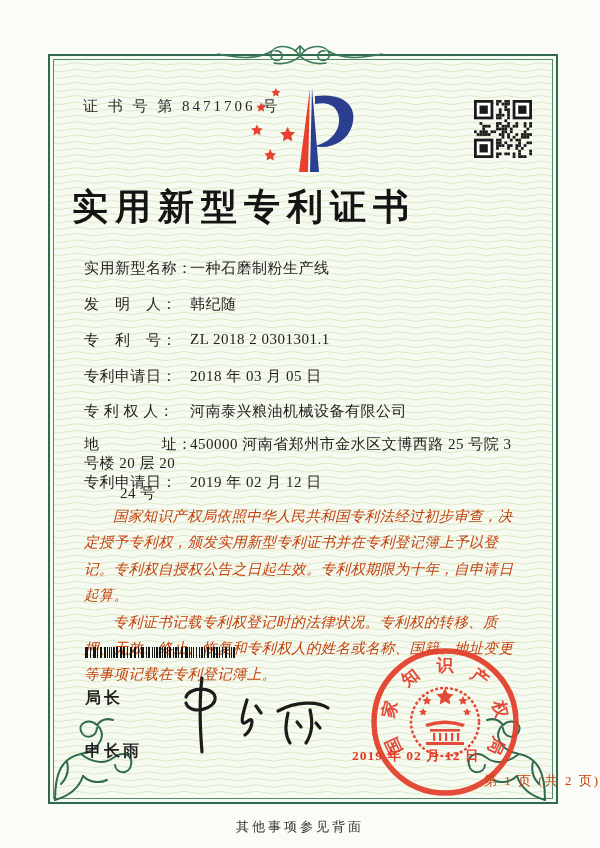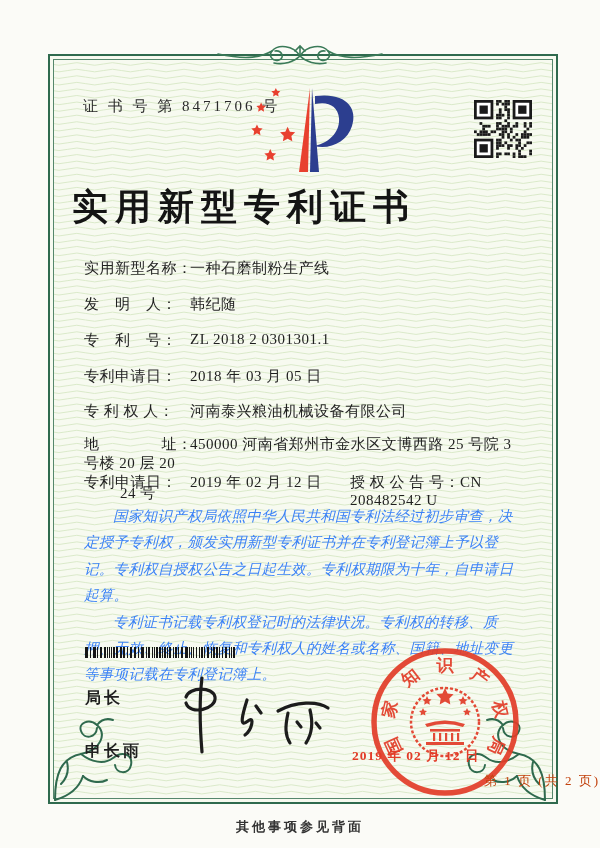--- a/index.html
+++ b/index.html
@@ -30,40 +30,40 @@
   }
   
   .field-row{position:absolute;left:84px;width:436px;font-size:15px;letter-spacing:.5px;}
   .field-label{display:inline-block;width:106px;white-space:pre;vertical-align:top;}
   .field-value{letter-spacing:.5px;}
   .addr-line2{position:absolute;left:36px;top:21px;margin-top:28px;}
   .pair2{position:absolute;left:266px;top:0;}
   
   .paragraphs{
     position:absolute;left:84px;top:503px;width:434px;
-    font-size:14.5px;font-style:italic;line-height:1.82;letter-spacing:.3px;color:#3b82f6;
+    font-size:14.5px;font-style:italic;line-height:1.82;letter-spacing:.3px;color:#c2410c;
   }
   .paragraphs p{margin:0;text-indent:2em;}
   
   .barcode{position:absolute;left:85px;top:647px;width:152px;height:11px;}
   .officer-title{position:absolute;left:85px;top:688px;font-size:16px;font-weight:600;letter-spacing:3px;}
   .officer-name{position:absolute;left:85px;top:716px;font-size:16px;font-weight:600;letter-spacing:3px;margin-top:25px;}
   .signature{position:absolute;left:168px;top:672px;width:170px;height:85px;}
   .seal{position:absolute;left:367px;top:644px;width:156px;height:156px;}
   .seal-date{
     position:absolute;left:352px;top:747px;font-size:13.5px;font-weight:700;
     color:#e23c28;letter-spacing:1px;
   }
   .page-number{
     position:absolute;left:0;top:772px;width:600px;text-align:right;
     font-size:13px;letter-spacing:2px;color:#c2410c;
   }
   .footer-note{
     position:absolute;left:0;top:818px;width:600px;text-align:center;
-    font-size:13px;letter-spacing:3px;color:#333;font-weight:bold;
+    font-size:13px;letter-spacing:3px;color:#333;
   }
   .ornament-top{position:absolute;left:210px;top:42px;width:180px;height:28px;}
   .flourish{position:absolute;width:92px;height:92px;}
   .flourish.bl{left:49px;top:712px;}
   .flourish.br{left:459px;top:712px;transform:scaleX(-1);}
 </style>
 </head>
 <body>
 
 <div class="frame-outer">
@@ -375,21 +375,20 @@
 </div>
 <div class="field-row" style="top:402px">
   <span class="field-label">专 利 权 人：</span><span class="field-value">河南泰兴粮油机械设备有限公司</span>
 </div>
 <div class="field-row" style="top:435px;height:44px">
   <span class="field-label">地　　　　址：</span><span class="field-value">450000 河南省郑州市金水区文博西路 25 号院 3 号楼 20 层 20</span>
   <span class="field-value addr-line2">24 号</span>
 </div>
 <div class="field-row" style="top:473px">
   <span class="field-label">专利申请日：</span><span class="field-value">2019 年 02 月 12 日</span>
-  <span class="pair2"><span style="white-space:pre">授 权 公 告 号：</span><span class="field-value">CN 208482542 U</span></span>
 </div>
 
 <div class="paragraphs">
   <p>国家知识产权局依照中华人民共和国专利法经过初步审查，决定授予专利权，颁发实用新型专利证书并在专利登记簿上予以登记。专利权自授权公告之日起生效。专利权期限为十年，自申请日起算。</p>
   <p>专利证书记载专利权登记时的法律状况。专利权的转移、质押、无效、终止、恢复和专利权人的姓名或名称、国籍、地址变更等事项记载在专利登记簿上。</p>
 </div>
 
 <svg class="barcode" viewBox="0 0 152 11" preserveAspectRatio="none">
     <rect x="0" y="0" width="3" height="11" fill="#161616"></rect>
     <rect x="5" y="0" width="1" height="11" fill="#161616"></rect>

